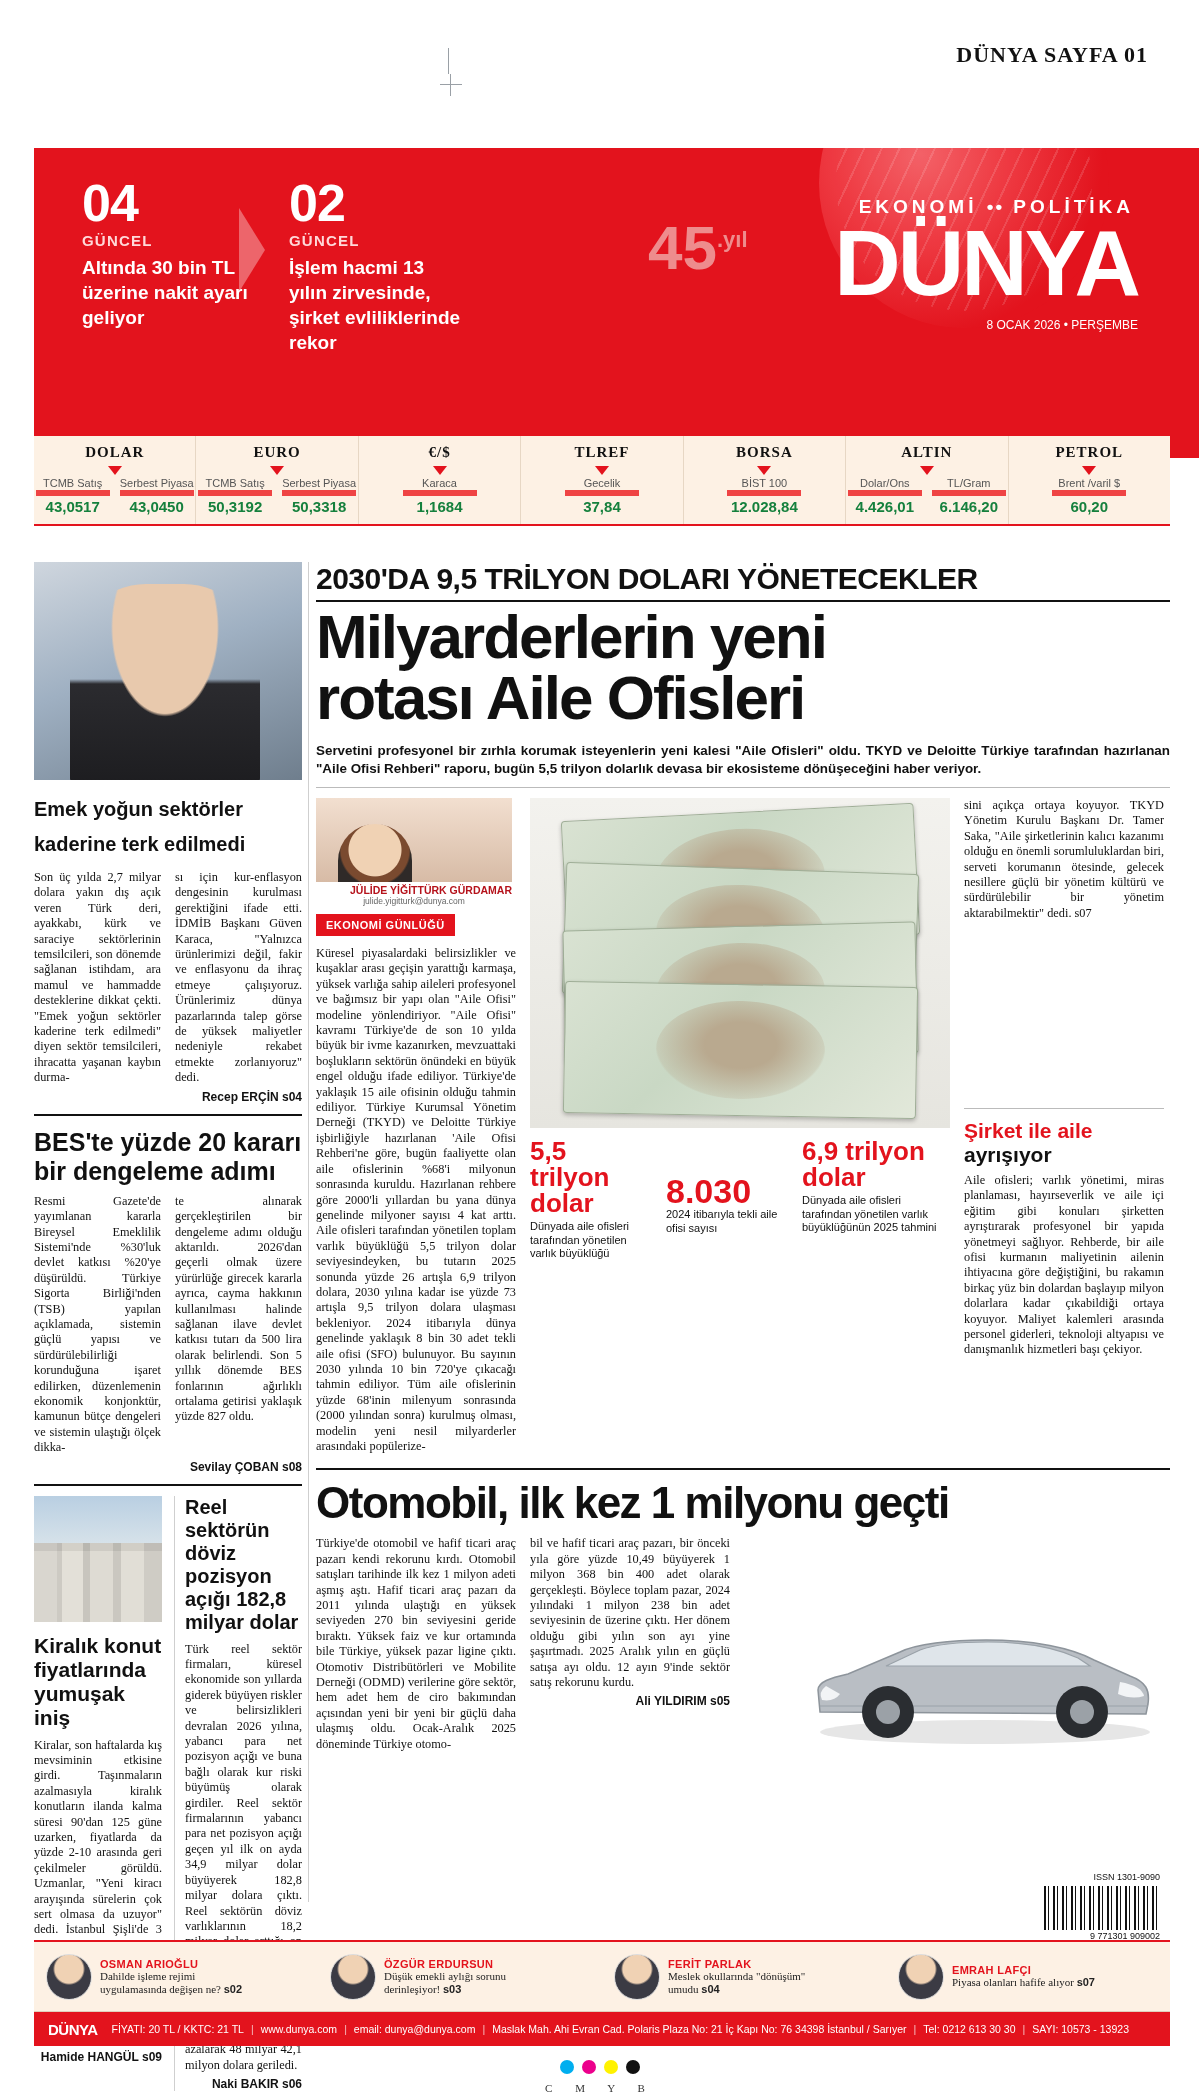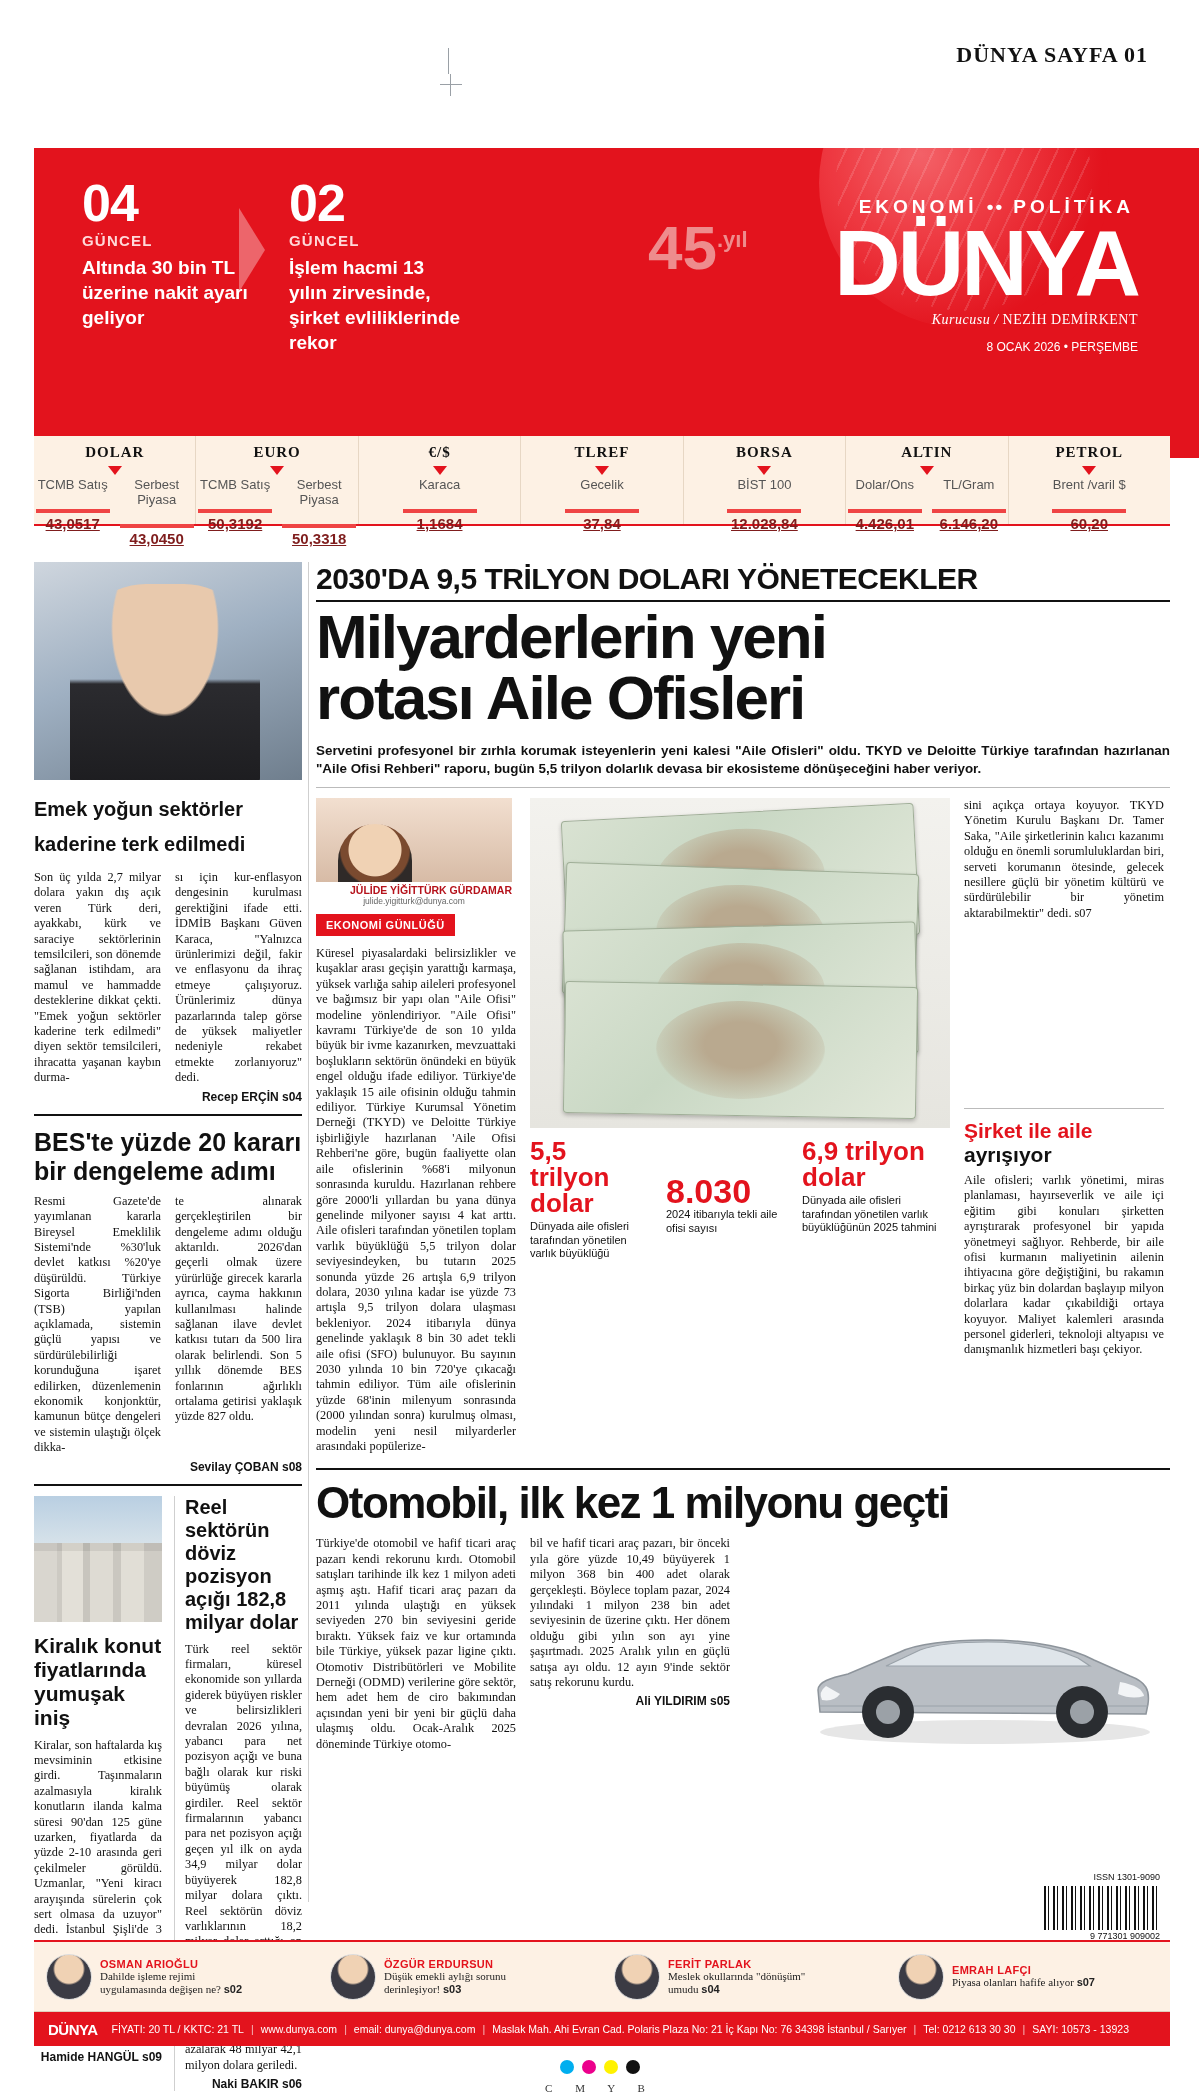--- a/index.html
+++ b/index.html
@@ -108,26 +108,26 @@
     letter-spacing:1px; color:#111;
   }
   .rate-tri {
     width:0; height:0; margin:5px auto 2px;
     border-left:7px solid transparent; border-right:7px solid transparent;
     border-top:9px solid #e3131d;
   }
   .rate-sub { display:flex; justify-content:center; gap:10px; }
   .rate-sub .cell { width:74px; }
   .rate-lbl {
-    font-family:"Liberation Sans", sans-serif; font-size:13px; color:#555;
-    border-bottom:4px solid #ef4444; padding-bottom:17px;
+    font-family:"Liberation Sans", sans-serif; font-size:11px; color:#555;
+    border-bottom:6px solid #ef4444; padding-bottom:1px;
   }
   .rate-val {
     font-family:"Liberation Sans", sans-serif; font-weight:bold; font-size:15px;
-    color:#7f1d1d; padding-top:2px;text-decoration:underline;
+    color:#15803d; padding-top:2px;
   }
 
   
   .content { position:absolute; left:34px; top:562px; width:1136px; }
 
   .col-left { position:absolute; left:0; top:0; width:268px; }
   .col-mid  { position:absolute; left:282px; top:0; width:854px; }
 
   .vline { position:absolute; background:#cfcfcf; width:1px; }
   .hline { position:absolute; background:#cfcfcf; height:1px; }
@@ -329,24 +329,20 @@
     <div class="brand">
       <div class="yil">
         <span>45</span><sup>.yıl</sup>
       </div>
       <div class="tagline">
         <span>EKONOMİ</span>
         <span class="dots">••</span>
         <span>POLİTİKA</span>
       </div>
       <div class="logo">DÜNYA</div>
-      <div class="founder">
-        <i>Kurucusu /</i>
-        <span>NEZİH DEMİRKENT</span>
-      </div>
       <div class="date">8 OCAK 2026 • PERŞEMBE</div>
     </div>
   </div>
 
   <div class="rates">
     <div class="rate-col">
       <div class="rate-name">DOLAR</div>
       <div class="rate-tri"></div>
       <div class="rate-sub">
         <div class="cell">

